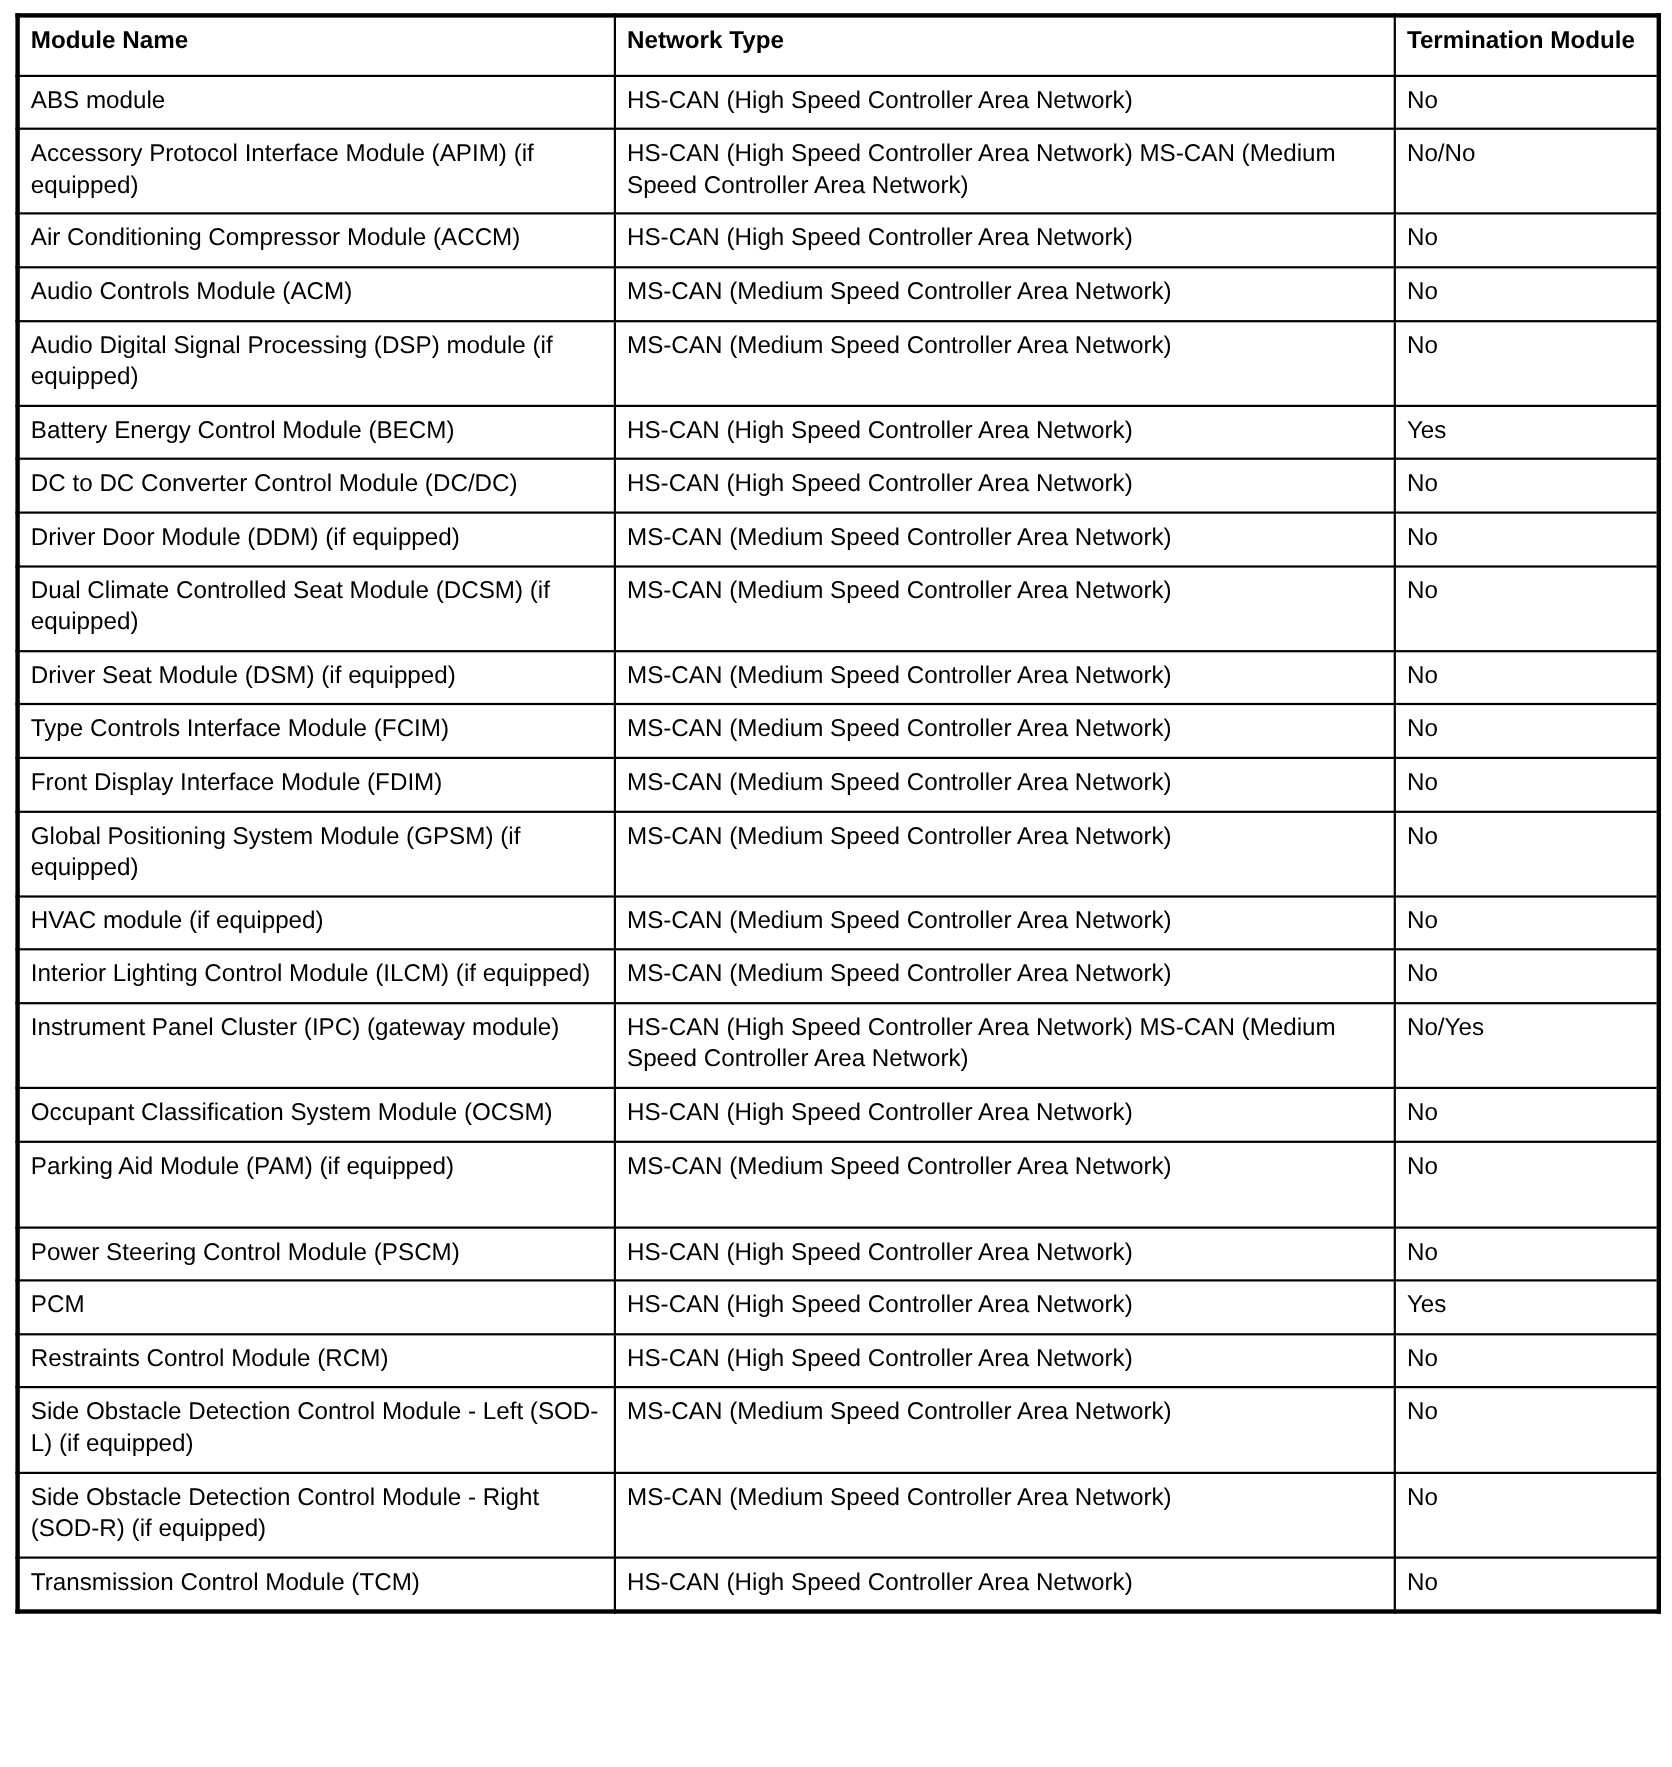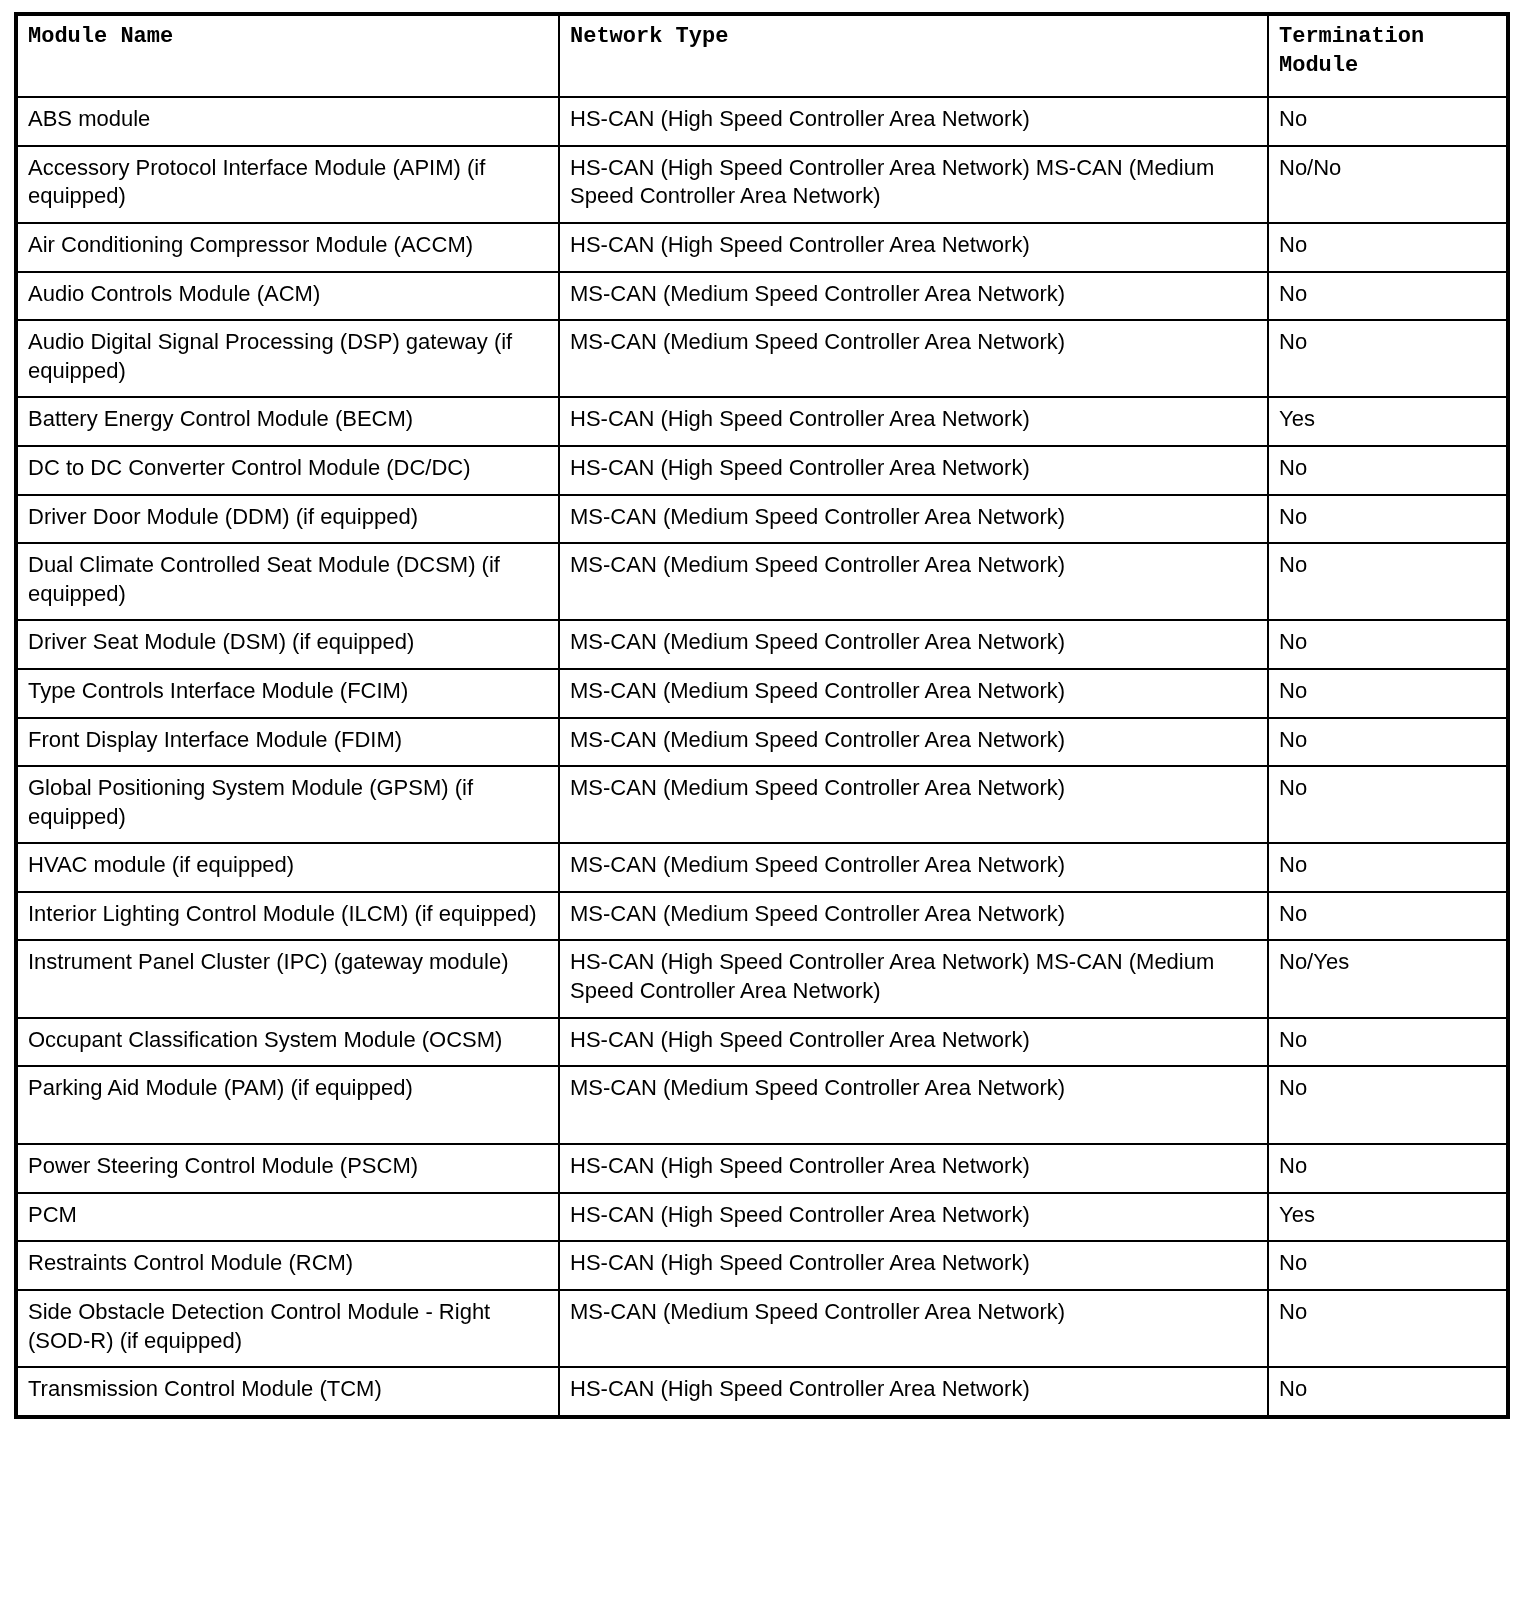--- a/index.html
+++ b/index.html
@@ -32,21 +32,20 @@
     font-size: 22px;
     line-height: 1.3;
     text-align: left;
     vertical-align: top;
     word-wrap: break-word;
     background: #ffffff;
   }
   table.module-table th {
     font-weight: bold;
     padding-bottom: 16px;
-    font-family: Liberation Mono, monospace;
   }
   
   table.module-table tbody tr:nth-child(18) td {
     height: 58px;
   }
 </style>
 </head>
 <body>
 
 <div class="page">
@@ -78,21 +77,21 @@
           <td>Air Conditioning Compressor Module (ACCM)</td>
           <td>HS-CAN (High Speed Controller Area Network)</td>
           <td>No</td>
         </tr>
         <tr>
           <td>Audio Controls Module (ACM)</td>
           <td>MS-CAN (Medium Speed Controller Area Network)</td>
           <td>No</td>
         </tr>
         <tr>
-          <td>Audio Digital Signal Processing (DSP) gateway (if equipped)</td>
+          <td>Audio Digital Signal Processing (DSP) module (if equipped)</td>
           <td>MS-CAN (Medium Speed Controller Area Network)</td>
           <td>No</td>
         </tr>
         <tr>
           <td>Battery Energy Control Module (BECM)</td>
           <td>HS-CAN (High Speed Controller Area Network)</td>
           <td>Yes</td>
         </tr>
         <tr>
           <td>DC to DC Converter Control Module (DC/DC)</td>
@@ -163,20 +162,25 @@
           <td>PCM</td>
           <td>HS-CAN (High Speed Controller Area Network)</td>
           <td>Yes</td>
         </tr>
         <tr>
           <td>Restraints Control Module (RCM)</td>
           <td>HS-CAN (High Speed Controller Area Network)</td>
           <td>No</td>
         </tr>
         <tr>
+          <td>Side Obstacle Detection Control Module - Left (SOD-L) (if equipped)</td>
+          <td>MS-CAN (Medium Speed Controller Area Network)</td>
+          <td>No</td>
+        </tr>
+        <tr>
           <td>Side Obstacle Detection Control Module - Right (SOD-R) (if equipped)</td>
           <td>MS-CAN (Medium Speed Controller Area Network)</td>
           <td>No</td>
         </tr>
         <tr>
           <td>Transmission Control Module (TCM)</td>
           <td>HS-CAN (High Speed Controller Area Network)</td>
           <td>No</td>
         </tr>
       </tbody>

